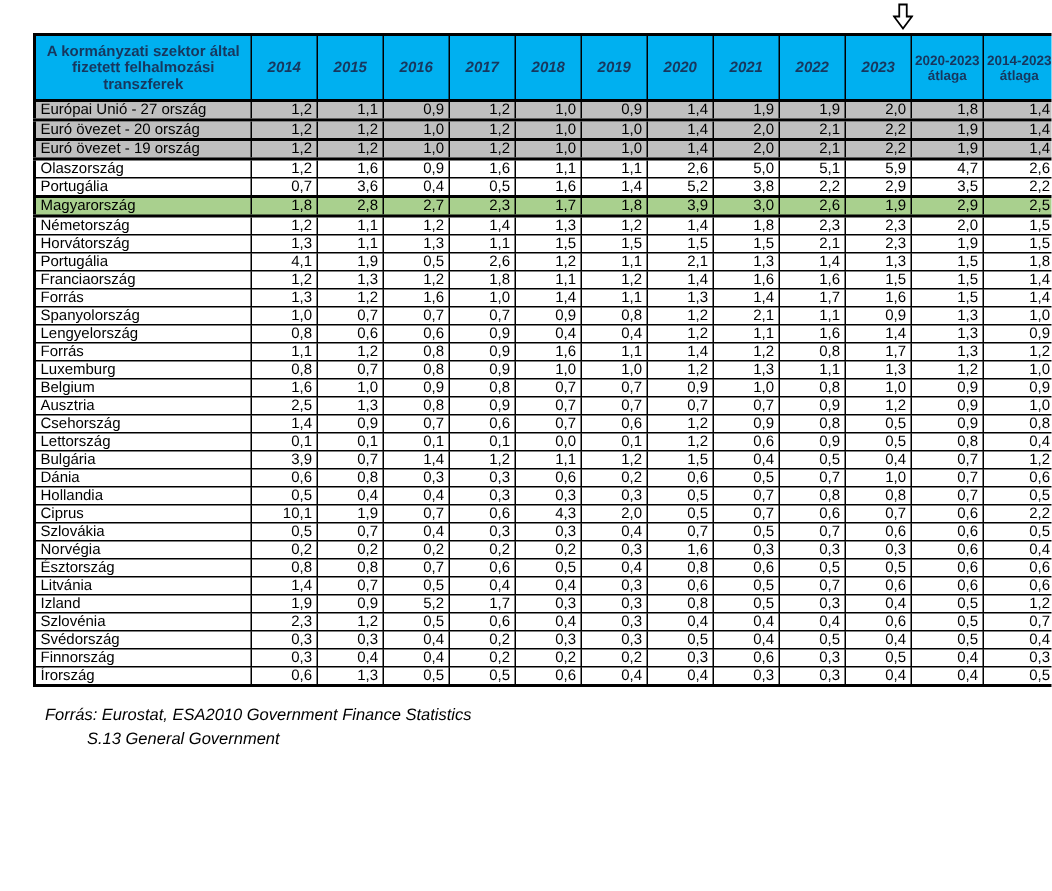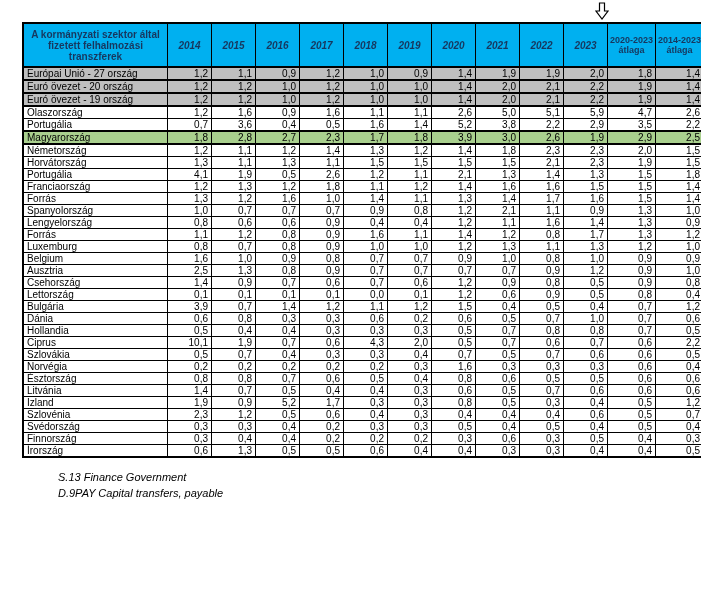--- a/index.html
+++ b/index.html
@@ -541,15 +541,15 @@
         <td class="num">0,3</td>
         <td class="num">0,3</td>
         <td class="num">0,4</td>
         <td class="num">0,4</td>
         <td class="num">0,5</td>
       </tr>
     </tbody>
 </table>
 
 <div class="footer">
-  <div class="ind">S.13 Finance Government</div>
-  <div class="ind">D.9PAY Capital transfers, payable</div>
+  <div>Forrás: Eurostat, ESA2010 Government Finance Statistics</div>
+  <div class="ind">S.13 General Government</div>
 </div>
 
 </body></html>

